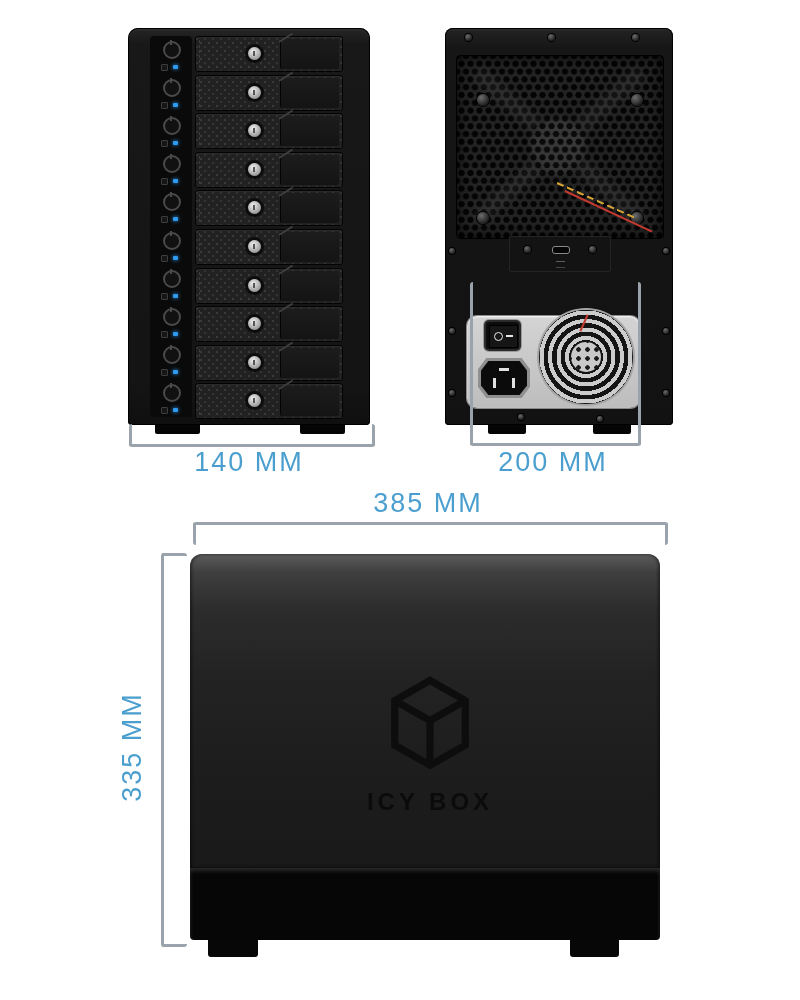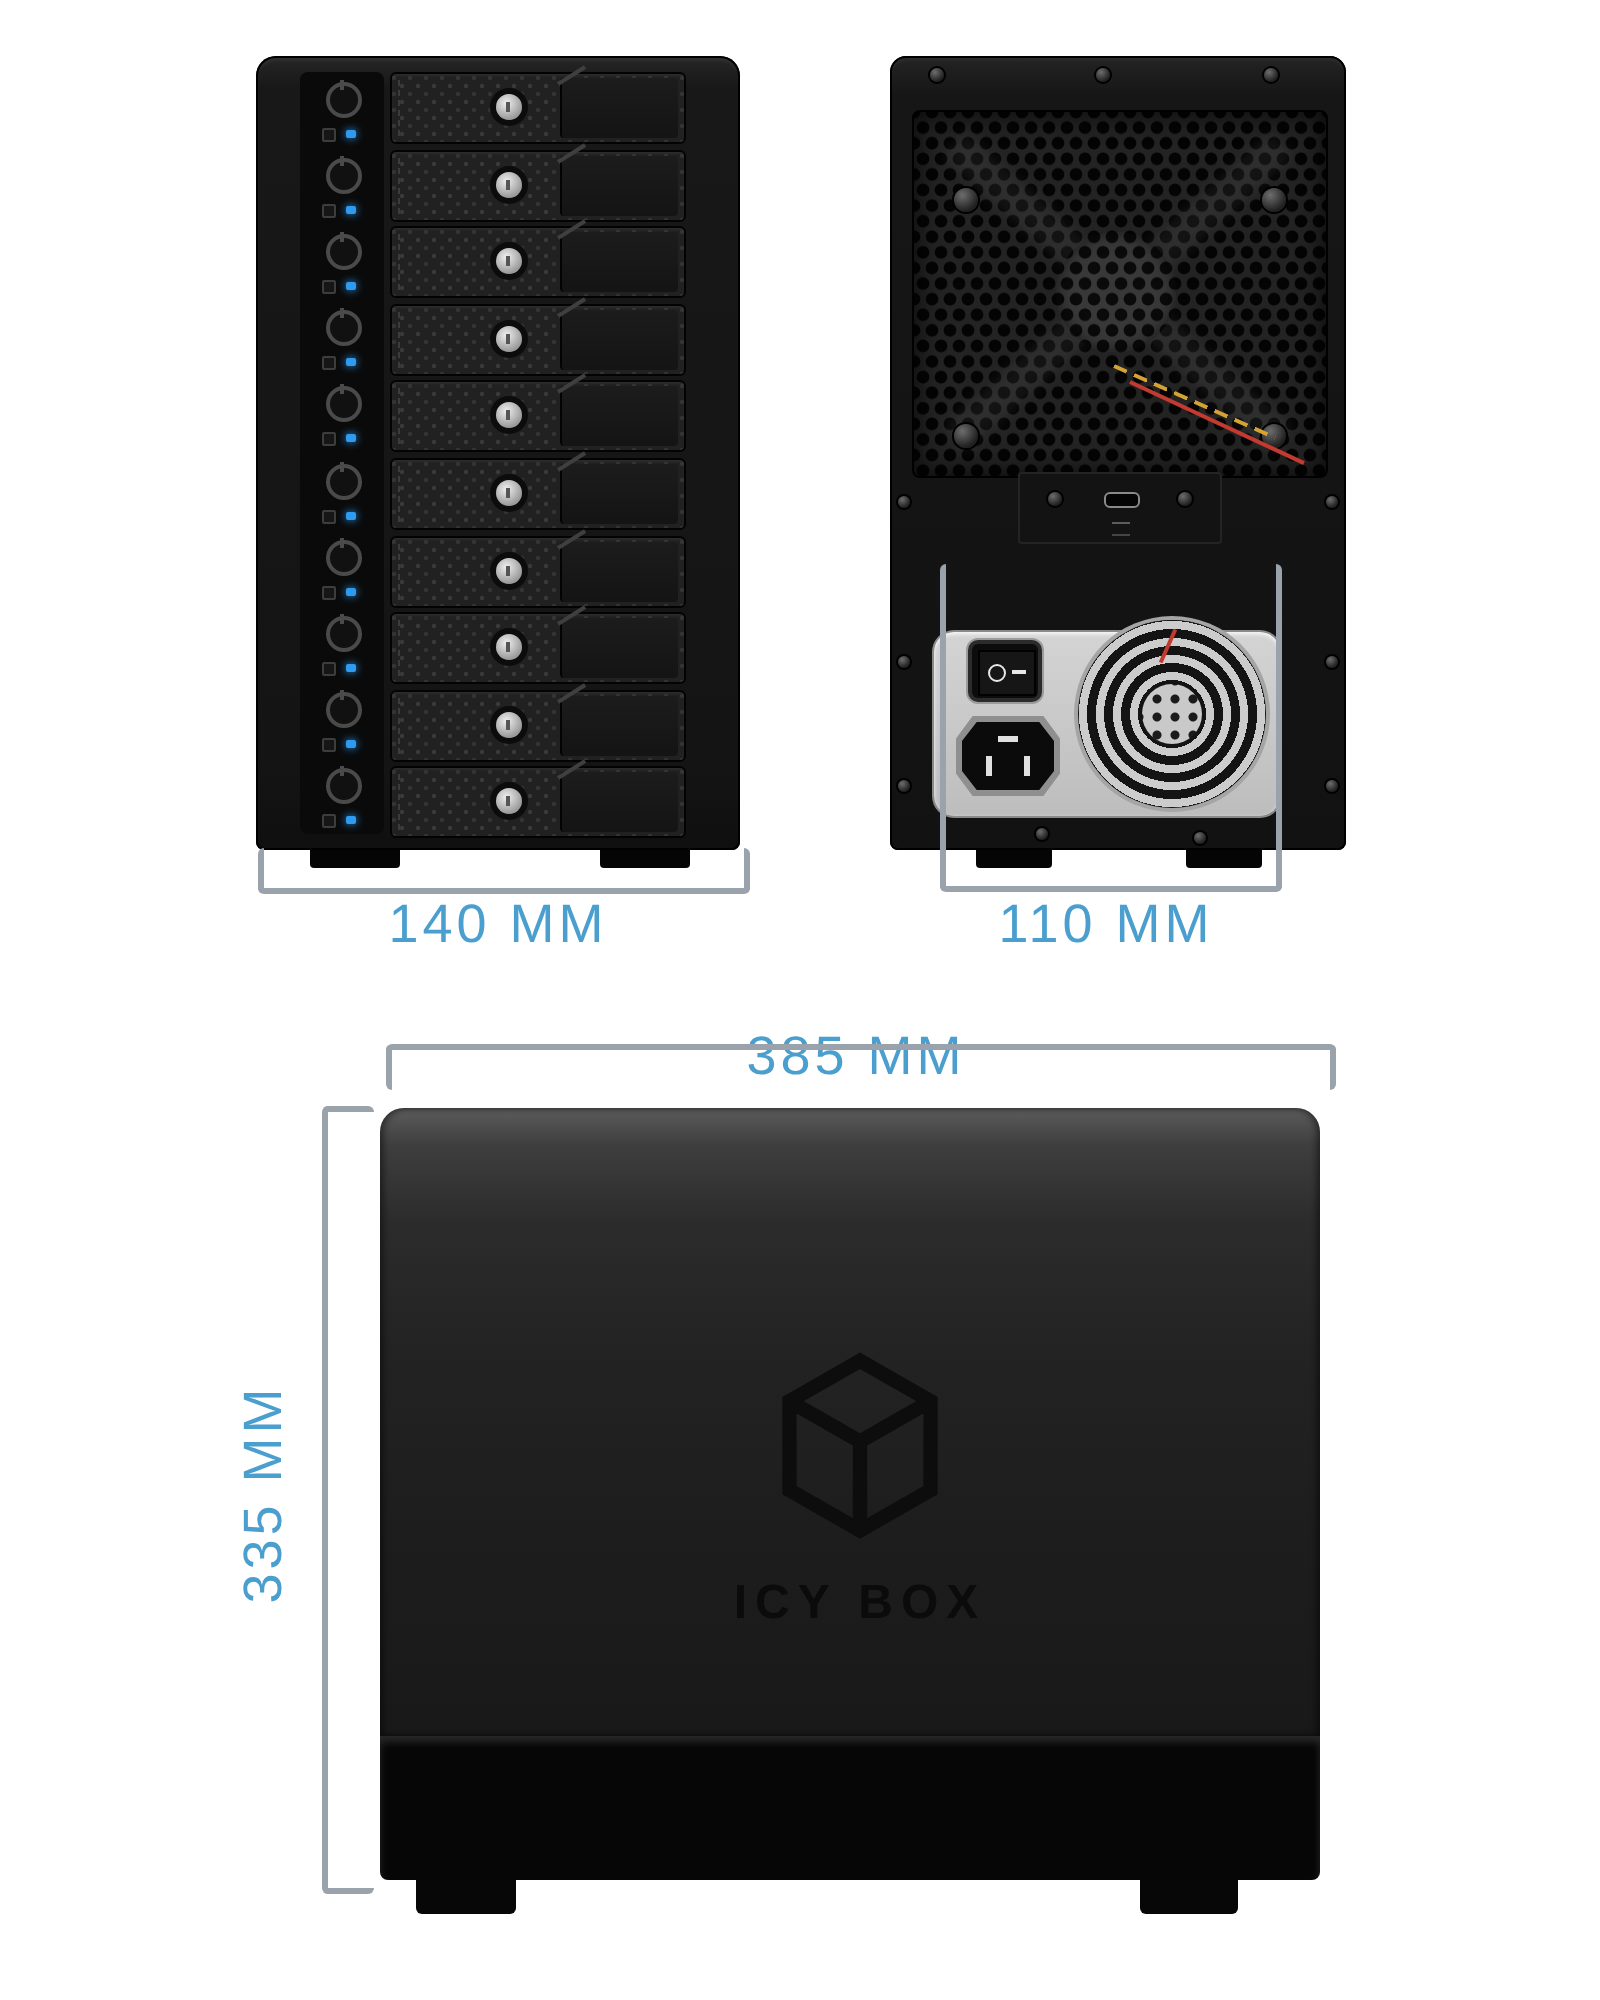--- a/index.html
+++ b/index.html
@@ -300,23 +300,23 @@
           <span class="pin-top"></span>
           <span class="pin-l"></span>
           <span class="pin-r"></span>
         </div>
       </div>
     </div>
     <div class="foot" style="left:43px;width:38px;"></div>
     <div class="foot" style="left:148px;width:38px;"></div>
   </div>
   <div class="bracket br-under" style="left:470px;top:282px;width:165px;height:161px;"></div>
-  <div class="dim-label" style="left:453px;top:447px;width:200px;">110 MM</div>
-
-  <div class="dim-label" style="left:328px;top:513px;width:200px;">385 MM</div>
+  <div class="dim-label" style="left:453px;top:447px;width:200px;">200 MM</div>
+
+  <div class="dim-label" style="left:328px;top:488px;width:200px;">385 MM</div>
   <div class="bracket br-over" style="left:193px;top:522px;width:469px;height:20px;"></div>
 
   <div class="bracket br-left" style="left:161px;top:553px;width:23px;height:388px;"></div>
   <div class="dim-label rot-label" style="left:75px;top:731px;width:115px;height:32px;">335 MM</div>
 
   <div class="side-view">
     <div class="sv-main">
       <svg class="sv-logo" viewBox="0 0 100 115">
         <path d="M50 5 L92 29 L92 82 L50 106 L8 82 L8 29 Z M8 29 L50 53 L92 29 M50 53 L50 106" fill="none" stroke="#0d0d0d" stroke-width="8.5" stroke-linejoin="miter"></path>
       </svg>

